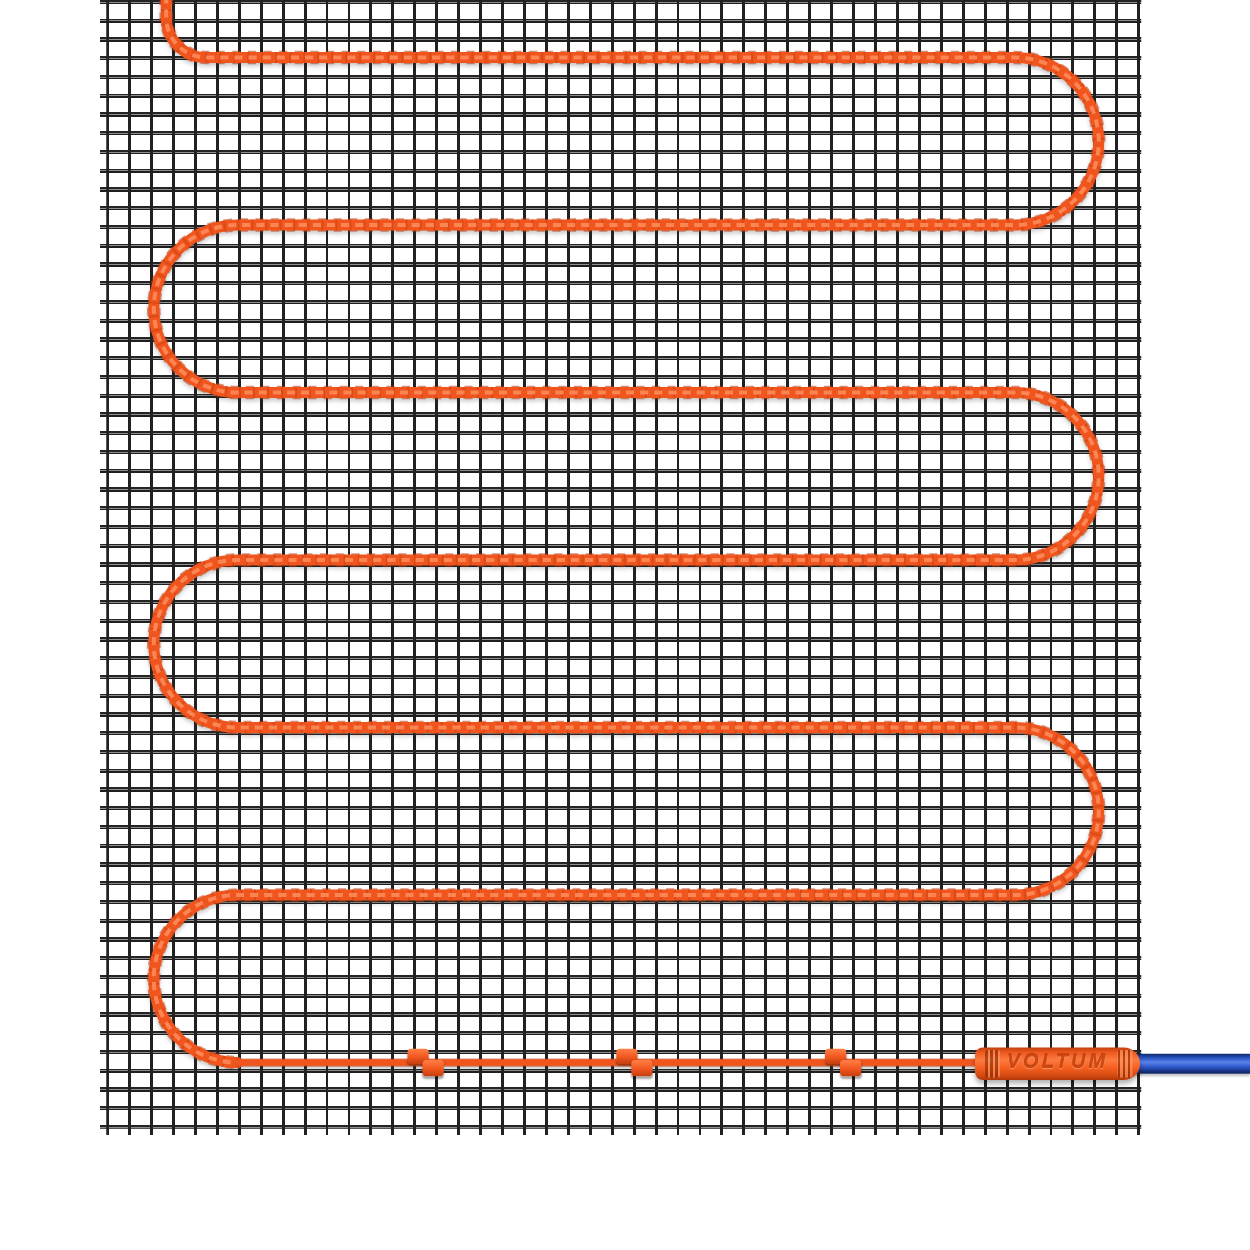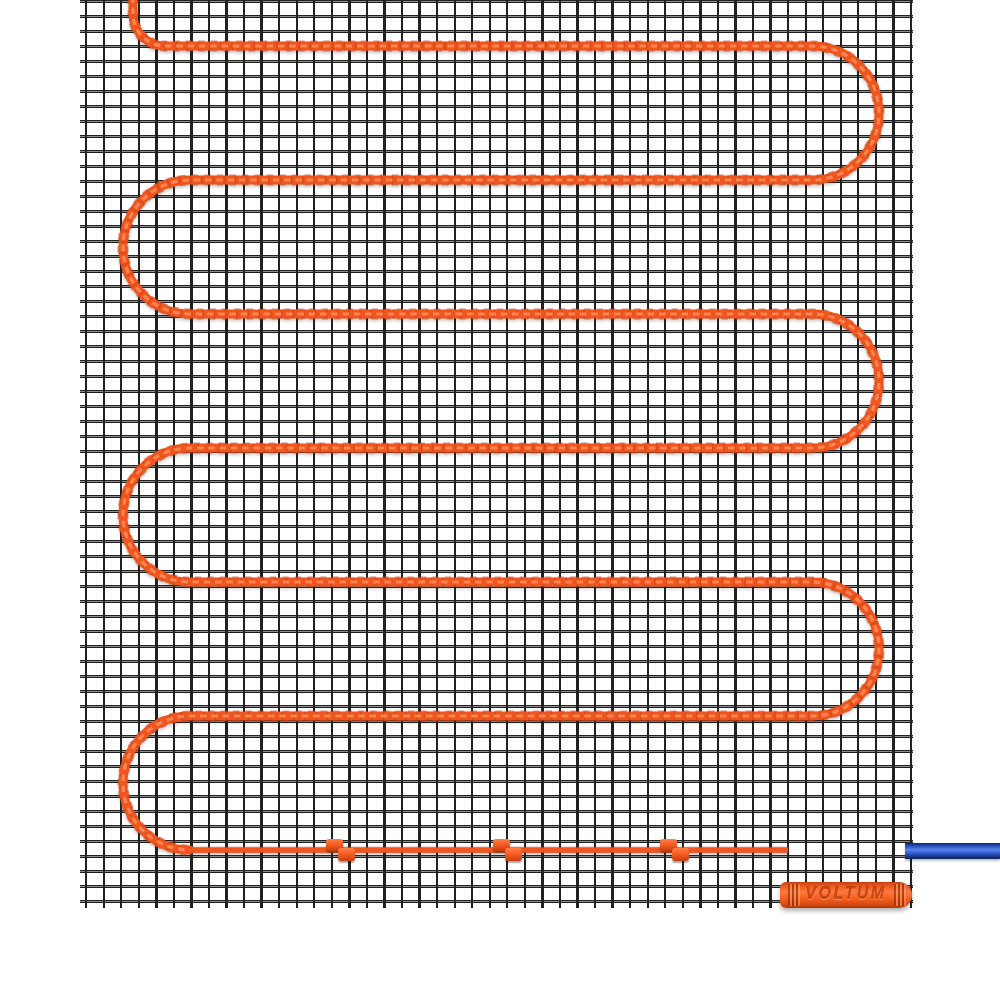--- a/index.html
+++ b/index.html
@@ -114,19 +114,19 @@
       <div class="block block-b"></div>
     </div>
       <div class="clip" style="left: 660px;">
       <div class="block block-a"></div>
       <div class="block block-b"></div>
     </div>
     </div>
 
   <div id="blue-cable" style="left: 905px; top: 843px; width: 95px; height: 16px;"></div>
 
-  <div id="connector" style="left: 780px; top: 838px; width: 132px; height: 26px; margin-top: 44px;">
+  <div id="connector" style="left: 780px; top: 838px; width: 132px; height: 26px;">
     <div class="ridges ridges-left"></div>
     <div class="ridges ridges-right"></div>
     <div id="brand-label">VOLTUM</div>
   </div>
 
 </div>
 
 </body></html>

